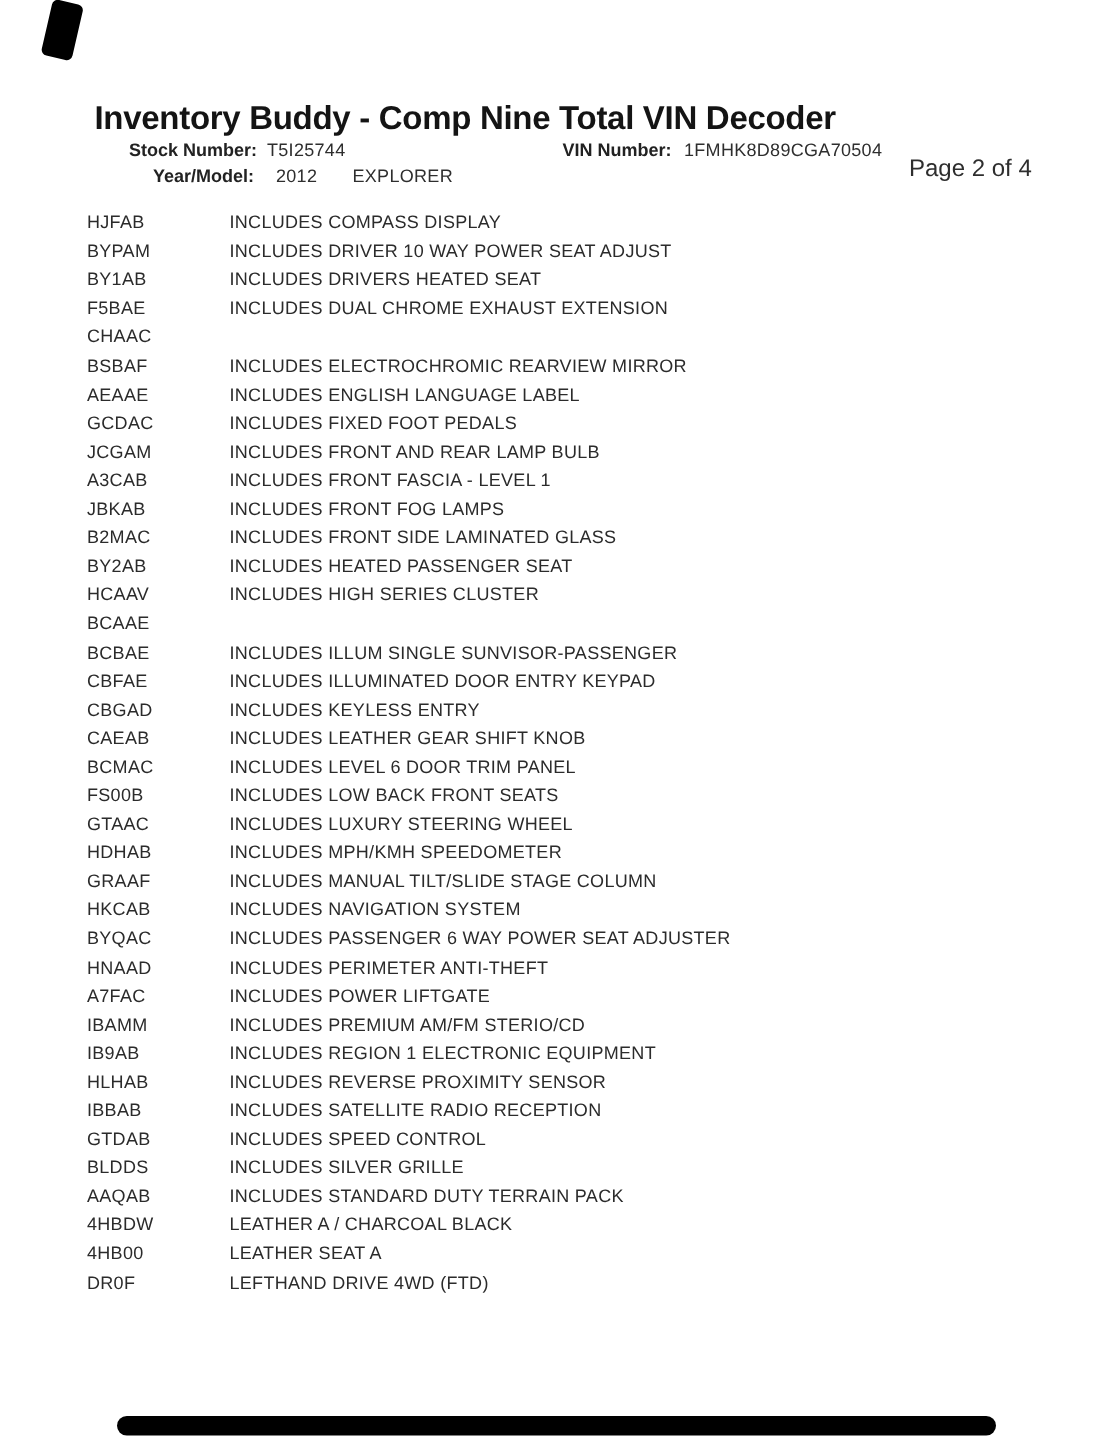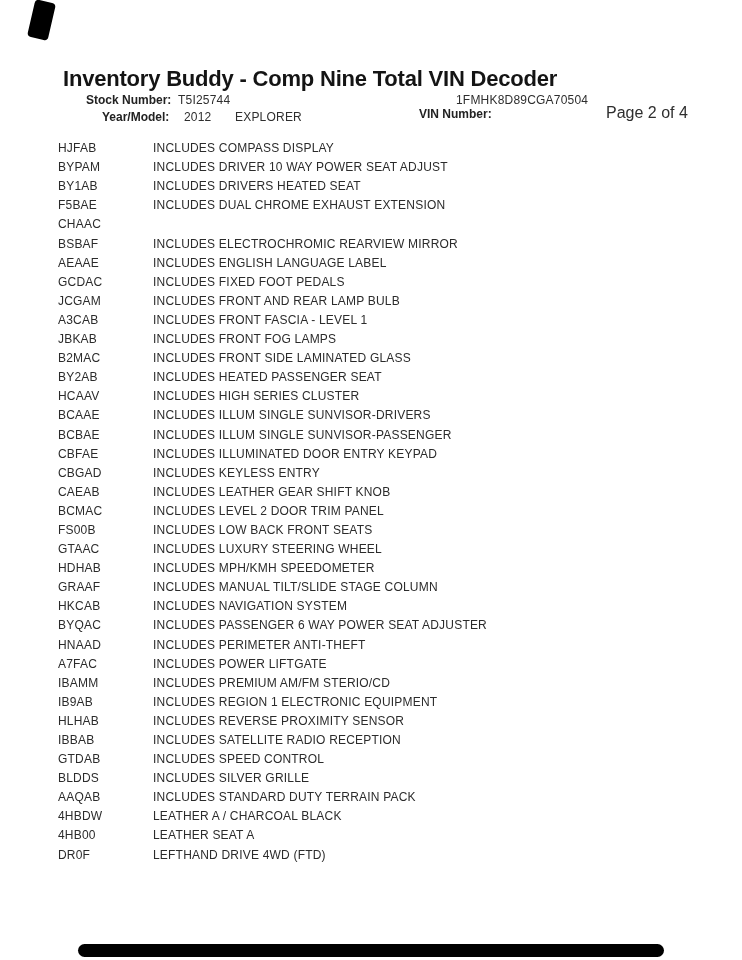--- a/index.html
+++ b/index.html
@@ -38,21 +38,21 @@
     position:absolute;left:606px;top:64px;
     font-size:16px;color:#2e2e2e;white-space:nowrap;margin-top:40px;
   }
 
   
   .meta span{position:absolute;font-size:12px;white-space:nowrap;}
   .meta .lbl{font-weight:bold;color:#222;}
   .meta .val{color:#2e2e2e;letter-spacing:0.2px;}
   .lbl-stock{left:86px;top:93px;}
   .val-stock{left:178px;top:93px;}
-  .lbl-vin{left:375px;top:107px;margin-left:44px;}
+  .lbl-vin{left:375px;top:93px;}
   .val-vin{left:456px;top:93px;}
   .lbl-year{left:102px;top:110px;}
   .val-year{left:184px;top:110px;}
   .val-model{left:235px;top:110px;}
 
   
   .options{
     position:absolute;left:58px;top:136px;right:10px;
   }
   .option-row{
@@ -135,41 +135,40 @@
       <div class="option-row">
         <span class="option-code">BY2AB</span>
         <span class="option-desc">INCLUDES HEATED PASSENGER SEAT</span>
       </div>
       <div class="option-row">
         <span class="option-code">HCAAV</span>
         <span class="option-desc">INCLUDES HIGH SERIES CLUSTER</span>
       </div>
       <div class="option-row">
         <span class="option-code">BCAAE</span>
-        <span class="option-desc">INCLUDES ILLUM SINGLE SUNVISOR-DRIVERS</span>
       </div>
       <div class="option-row">
         <span class="option-code">BCBAE</span>
         <span class="option-desc">INCLUDES ILLUM SINGLE SUNVISOR-PASSENGER</span>
       </div>
       <div class="option-row">
         <span class="option-code">CBFAE</span>
         <span class="option-desc">INCLUDES ILLUMINATED DOOR ENTRY KEYPAD</span>
       </div>
       <div class="option-row">
         <span class="option-code">CBGAD</span>
         <span class="option-desc">INCLUDES KEYLESS ENTRY</span>
       </div>
       <div class="option-row">
         <span class="option-code">CAEAB</span>
         <span class="option-desc">INCLUDES LEATHER GEAR SHIFT KNOB</span>
       </div>
       <div class="option-row">
         <span class="option-code">BCMAC</span>
-        <span class="option-desc">INCLUDES LEVEL 2 DOOR TRIM PANEL</span>
+        <span class="option-desc">INCLUDES LEVEL 6 DOOR TRIM PANEL</span>
       </div>
       <div class="option-row">
         <span class="option-code">FS00B</span>
         <span class="option-desc">INCLUDES LOW BACK FRONT SEATS</span>
       </div>
       <div class="option-row">
         <span class="option-code">GTAAC</span>
         <span class="option-desc">INCLUDES LUXURY STEERING WHEEL</span>
       </div>
       <div class="option-row">

